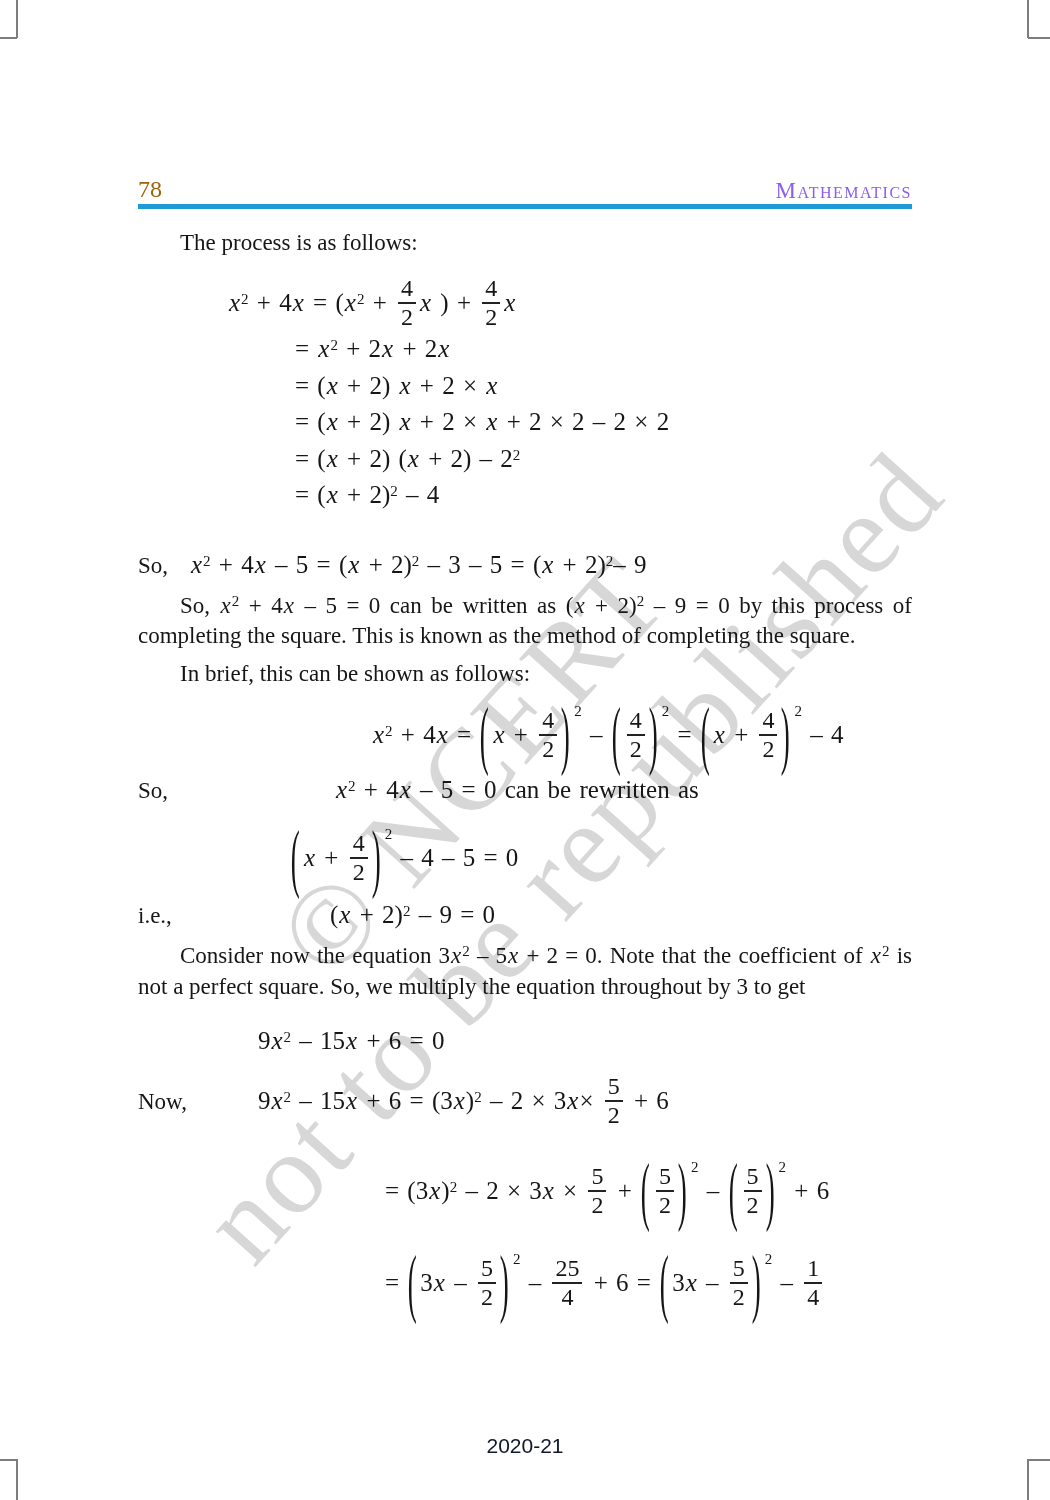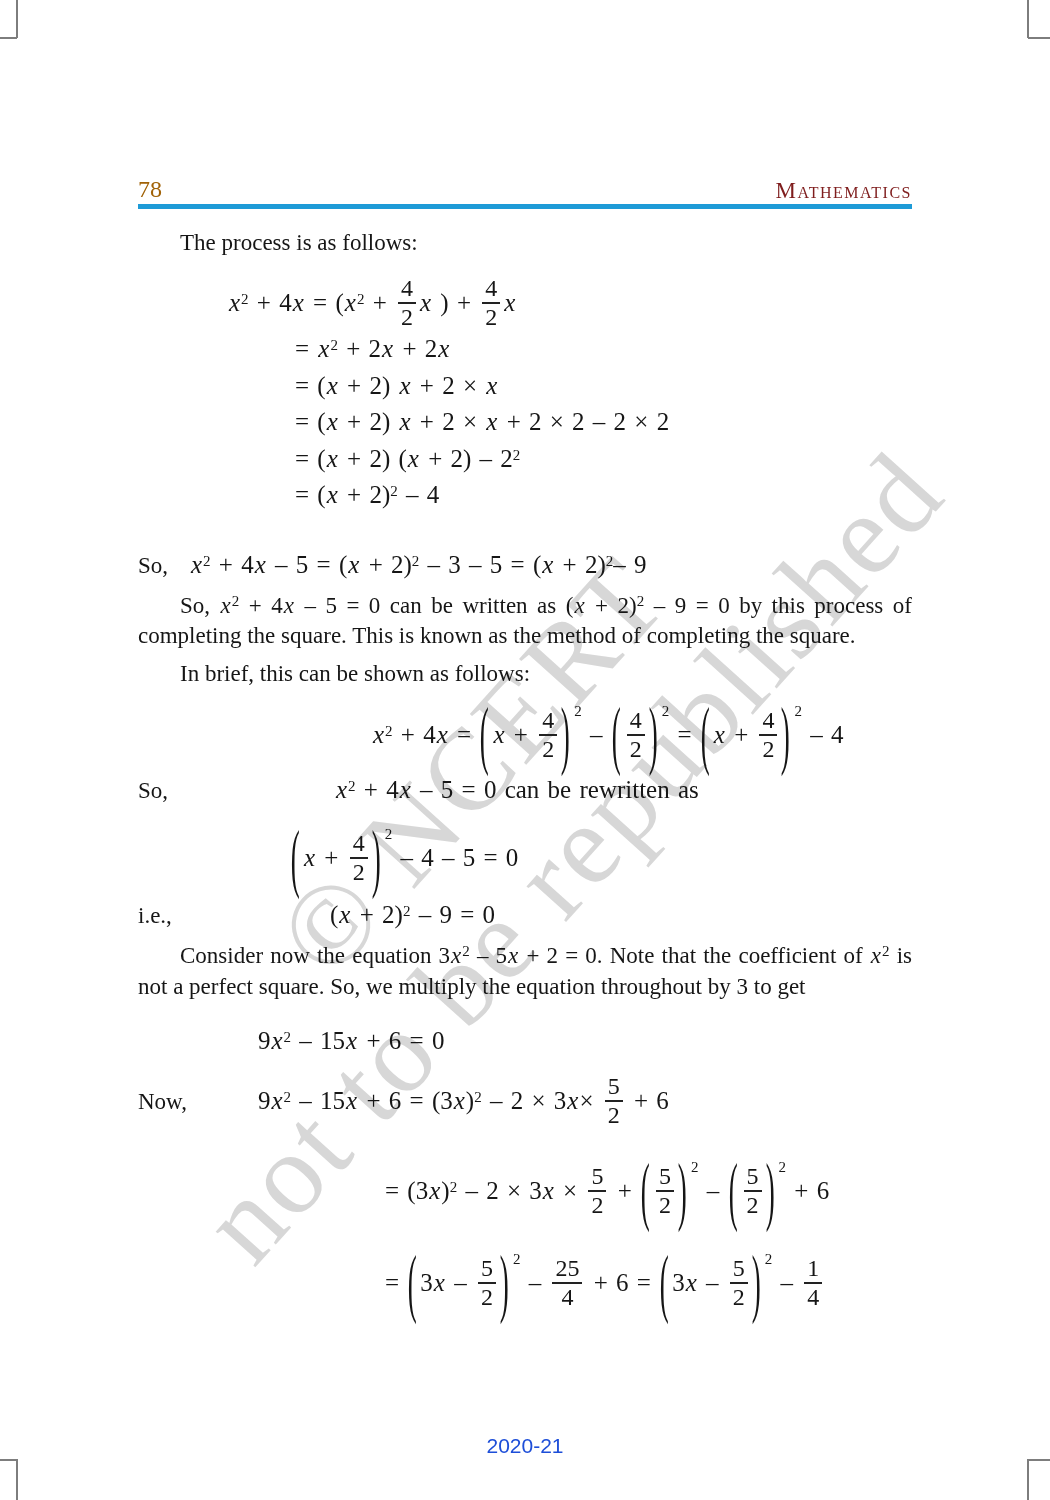--- a/index.html
+++ b/index.html
@@ -14,21 +14,21 @@
   .watermark{
     position:absolute;left:522px;top:812px;
     transform:translate(-50%,-50%) rotate(-48deg);
     text-align:center;white-space:nowrap;
     font-size:116px;line-height:1.16;letter-spacing:3px;
     color:#bfbfbf;opacity:0.62;z-index:1;
     font-family:"Liberation Serif", serif;
   }
   
   .page-num{position:absolute;left:138px;top:176px;font-size:24px;color:#a16207;z-index:3;}
-  .subject{position:absolute;right:138px;top:178px;font-size:23px;color:#7f1d1d;
+  .subject{position:absolute;right:138px;top:178px;font-size:23px;color:#8b5cf6;
     font-variant:small-caps;letter-spacing:1.5px;z-index:3;margin-left:24px;}
   .rule{position:absolute;left:138px;top:204px;width:774px;height:5px;background:#1e9bd7;z-index:3;}
   
   .blk{position:absolute;z-index:2;}
   .para{width:774px;font-size:23px;line-height:29.5px;text-align:justify;text-indent:42px;}
   .plain{font-size:23px;line-height:28px;}
   .eq{font-size:25px;line-height:84px;word-spacing:2px;white-space:nowrap;}
   .eqrow{font-size:25px;line-height:28px;word-spacing:2px;white-space:nowrap;}
   .m-line{margin:0;font-size:25px;line-height:36.5px;word-spacing:2px;white-space:nowrap;}
   .lbl{display:inline-block;font-size:23px;}
@@ -37,21 +37,21 @@
   sup.s{font-size:15px;vertical-align:7px;line-height:0;}
   sup.S{font-size:15px;vertical-align:27px;line-height:0;margin-left:1px;}
   .fr{display:inline-block;vertical-align:middle;transform:translateY(-2px);
       text-align:center;line-height:1.05;margin:0 3px;font-size:24px;}
   .fr .n{display:block;padding:0 3px 1px;}
   .fr .d{display:block;border-top:2px solid #222;padding:1px 3px 0;}
   .bp{display:inline-block;transform:scale(0.9,2.55);transform-origin:50% 55%;
       font-size:30px;vertical-align:middle;line-height:1;width:13px;}
   
   .footer{position:absolute;left:0;top:1434px;width:1050px;text-align:center;
-    font-family:"Liberation Sans", sans-serif;font-size:21px;color:#1d4ed8;z-index:3;}
+    font-family:"Liberation Sans", sans-serif;font-size:21px;color:#0f172a;z-index:3;}
 </style>
 </head>
 <body>
 
 <div class="cm" style="left:16px;top:0;width:2px;height:38px;"></div>
 <div class="cm" style="left:0;top:37px;width:17px;height:2px;"></div>
 <div class="cm" style="left:1027px;top:0;width:2px;height:38px;"></div>
 <div class="cm" style="left:1028px;top:37px;width:22px;height:2px;"></div>
 <div class="cm" style="left:0;top:1459px;width:17px;height:2px;"></div>
 <div class="cm" style="left:16px;top:1459px;width:2px;height:41px;"></div>

